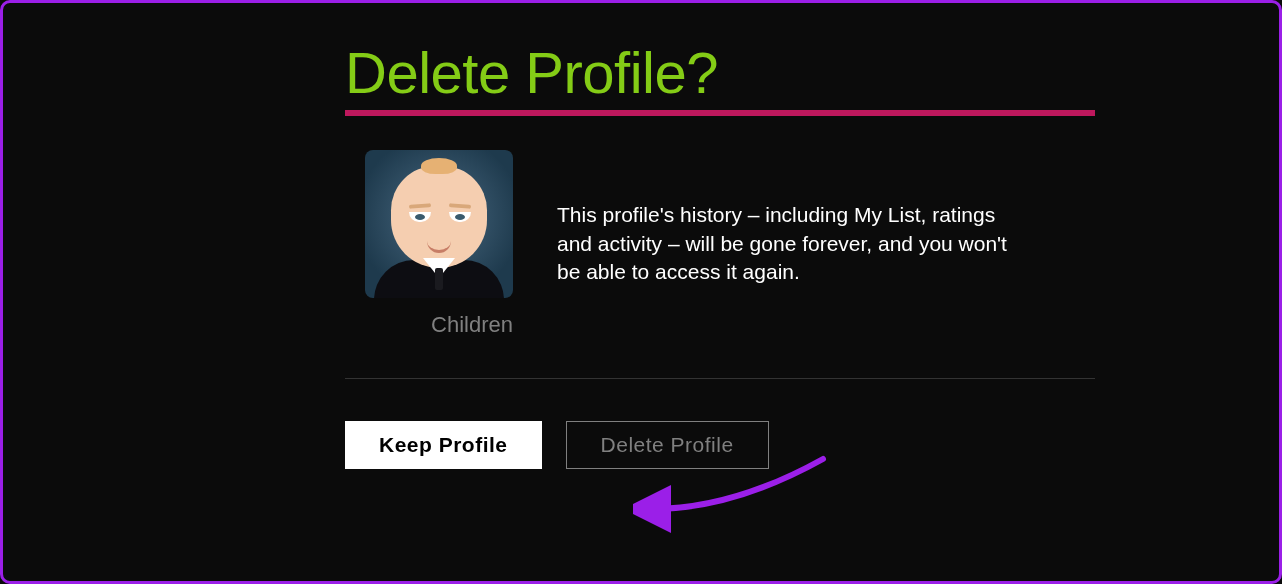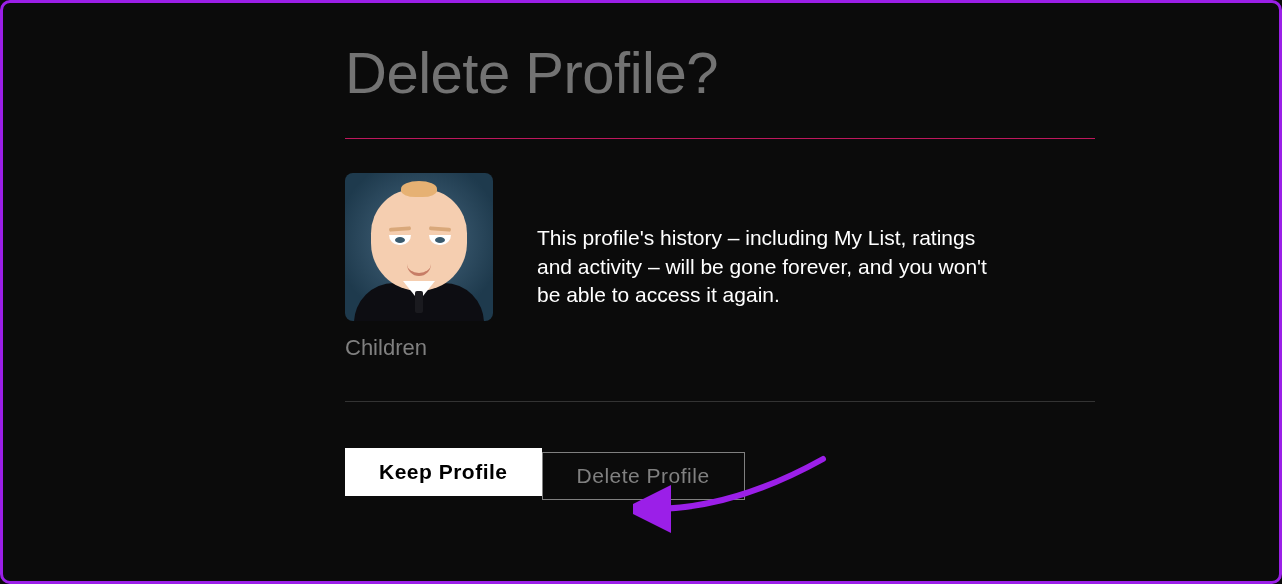--- a/index.html
+++ b/index.html
@@ -22,42 +22,43 @@
     position: relative;
   }
   .content {
     position: absolute;
     left: 342px;
     top: 36px;
     width: 750px;
   }
   h1 {
     margin: 0;
-    padding: 0 0 32px 0;
-    color: #737373;
+    padding: 0 0 4px 0;
+    color: #84cc16;
     font-size: 58px;
     font-weight: 400;
     letter-spacing: -0.5px;
-    border-bottom: 1px solid #be185d;
+    border-bottom: 6px solid #be185d;
     width: 750px;
   }
   .profile-row {
     display: flex;
     align-items: center;
     margin-top: 34px;
     padding-bottom: 40px;
     border-bottom: 1px solid #333333;
     width: 750px;
   }
   .profile-block {
     display: flex;
     flex-direction: column;
-    align-items: flex-start;
+    align-items: flex-end;
     margin-right: 28px;
     flex-shrink: 0;
+    margin-left: 20px;
   }
   .avatar {
     width: 148px;
     height: 148px;
     border-radius: 8px;
     overflow: hidden;
     position: relative;
     background: radial-gradient(circle at 50% 45%, #4a6a82 0%, #1e3a4d 75%);
   }
   
@@ -156,41 +157,41 @@
     font-size: 21px;
     line-height: 1.35;
     max-width: 470px;
     font-weight: 400;
     margin-left: 16px;
   }
   .actions {
     margin-top: 42px;
     display: flex;
     align-items: center;
+    gap: 24px;
   }
   button {
     font-family: inherit;
     font-size: 21px;
     height: 48px;
     padding: 0 34px;
     cursor: pointer;
     letter-spacing: 0.5px;
   }
   .btn-primary {
     background: #ffffff;
     color: #000000;
     border: none;
     font-weight: 700;
   }
   .btn-secondary {
     background: transparent;
     color: #808080;
     border: 1px solid #808080;
     font-weight: 400;
-    margin-top: 8px;
   }
   .arrow {
     position: absolute;
     left: 630px;
     top: 446px;
     pointer-events: none;
   }
 </style>
 </head>
 <body>

